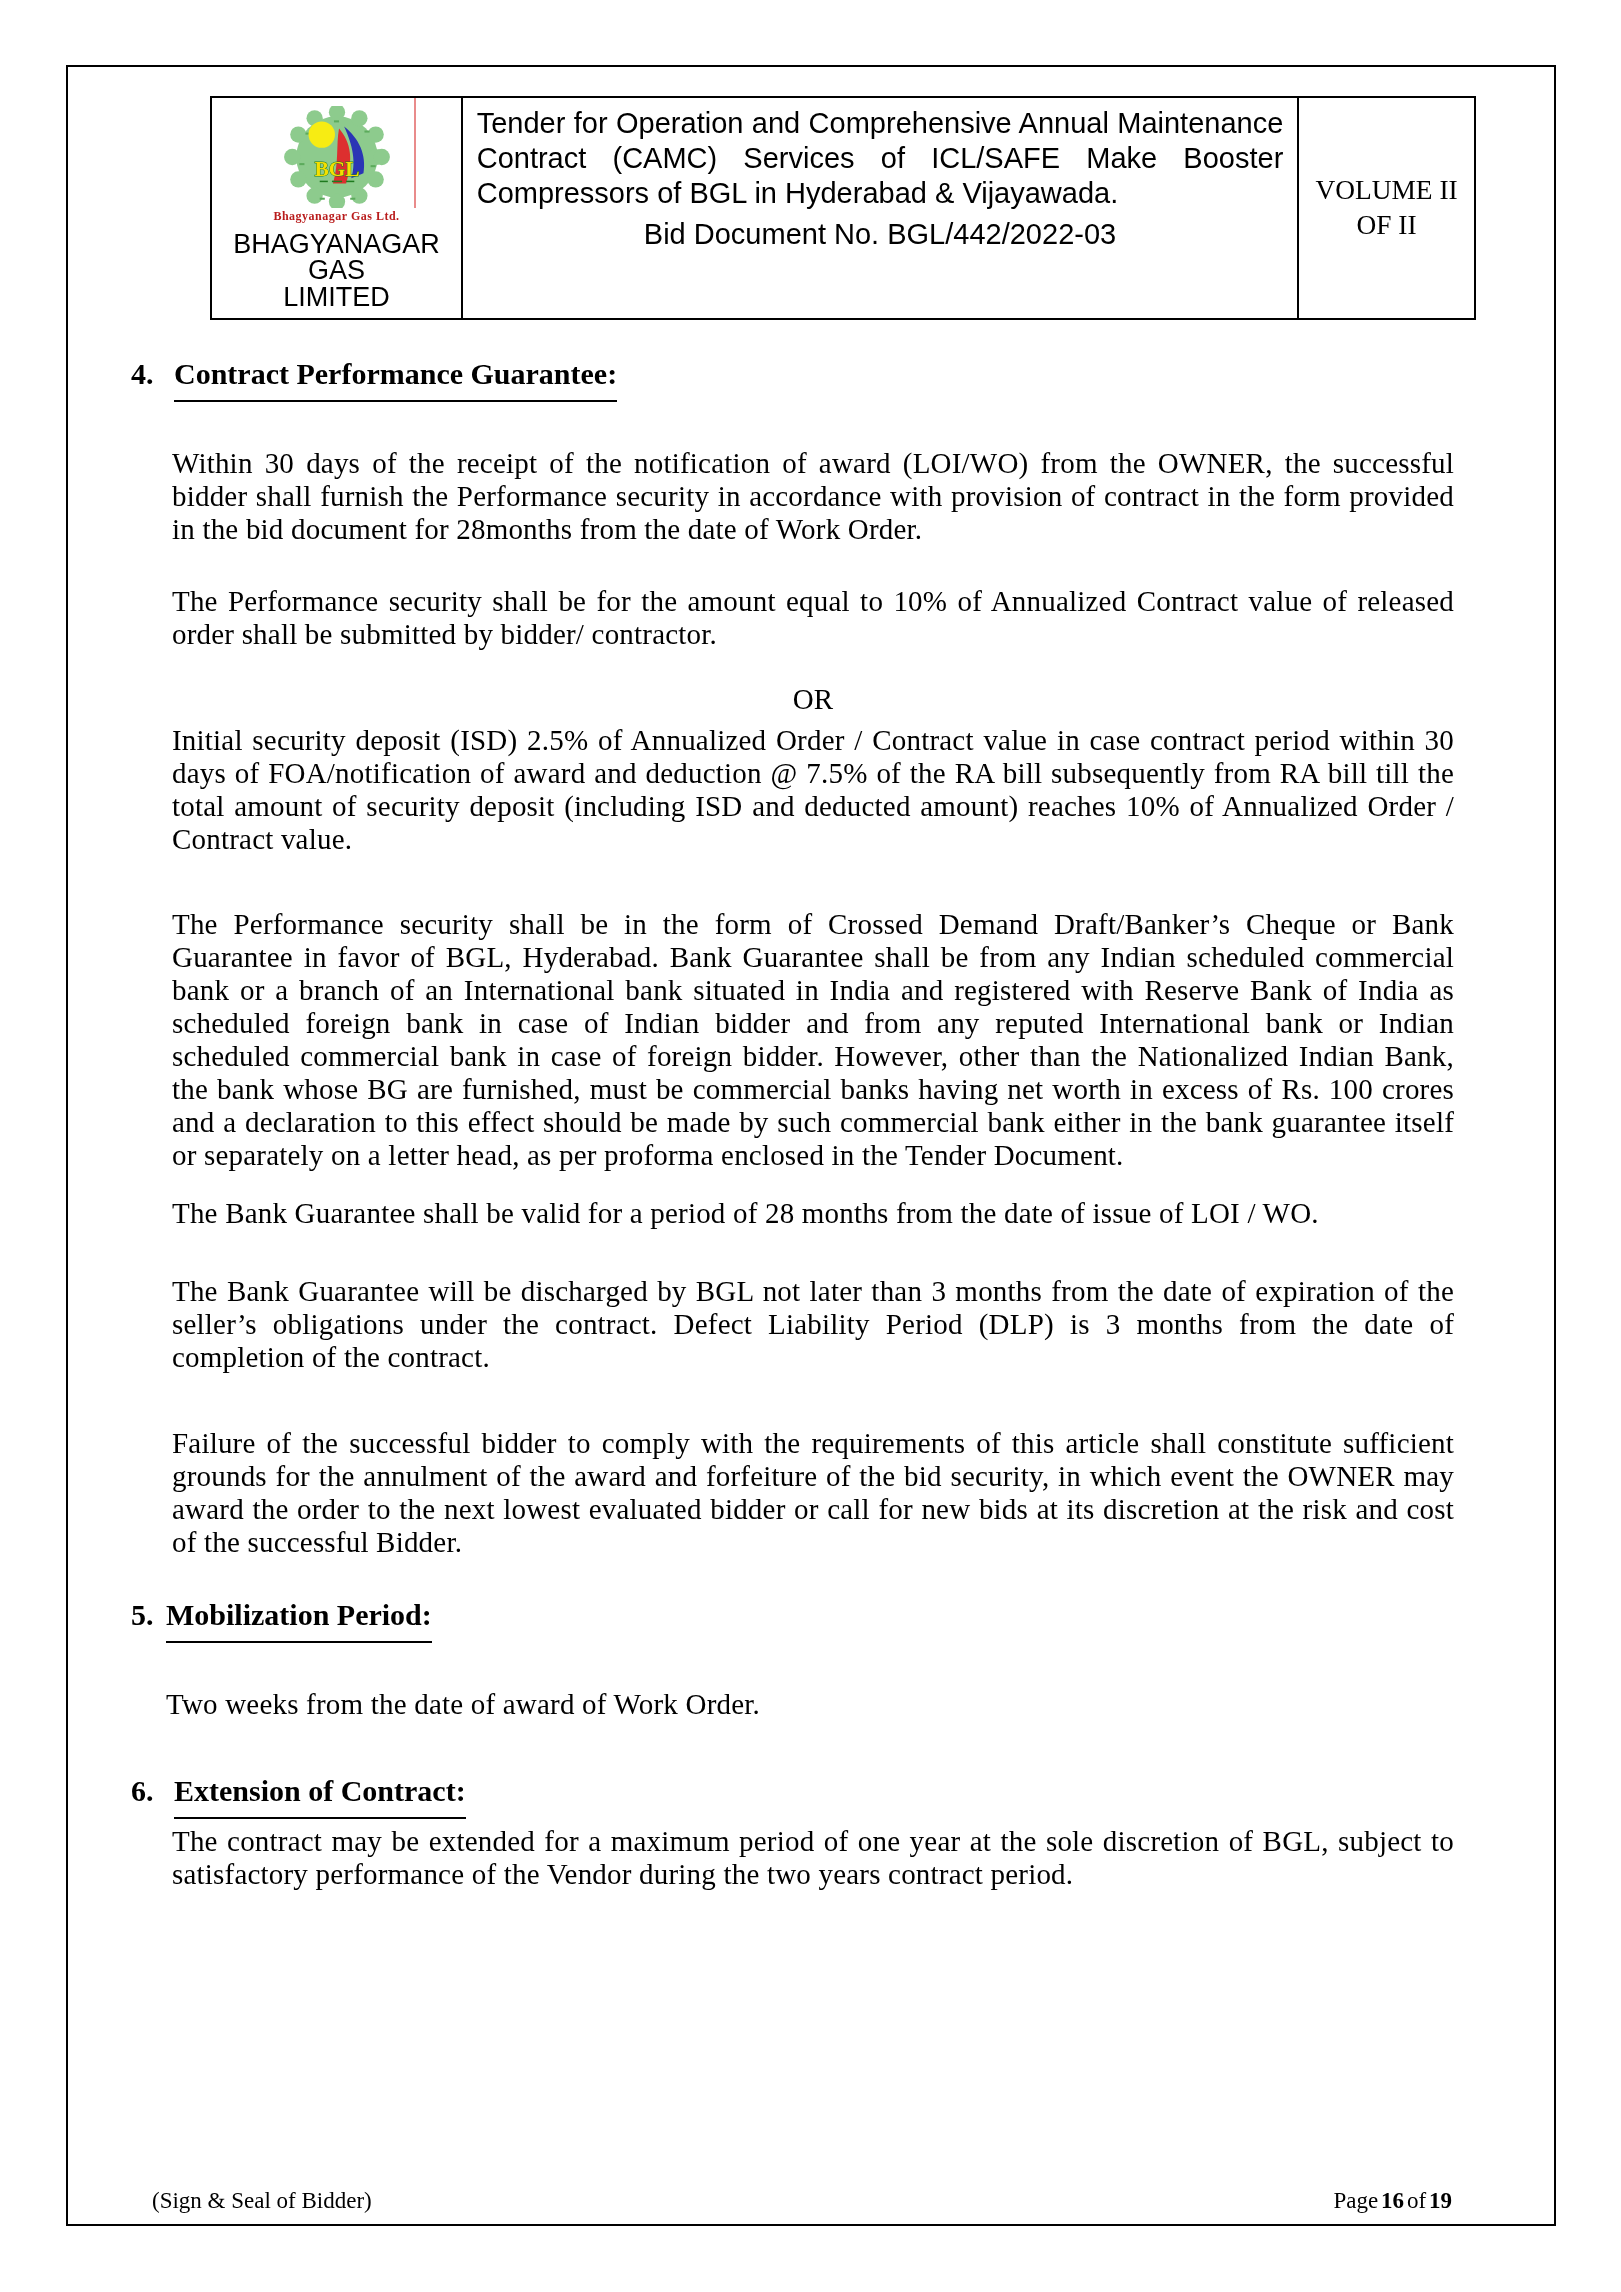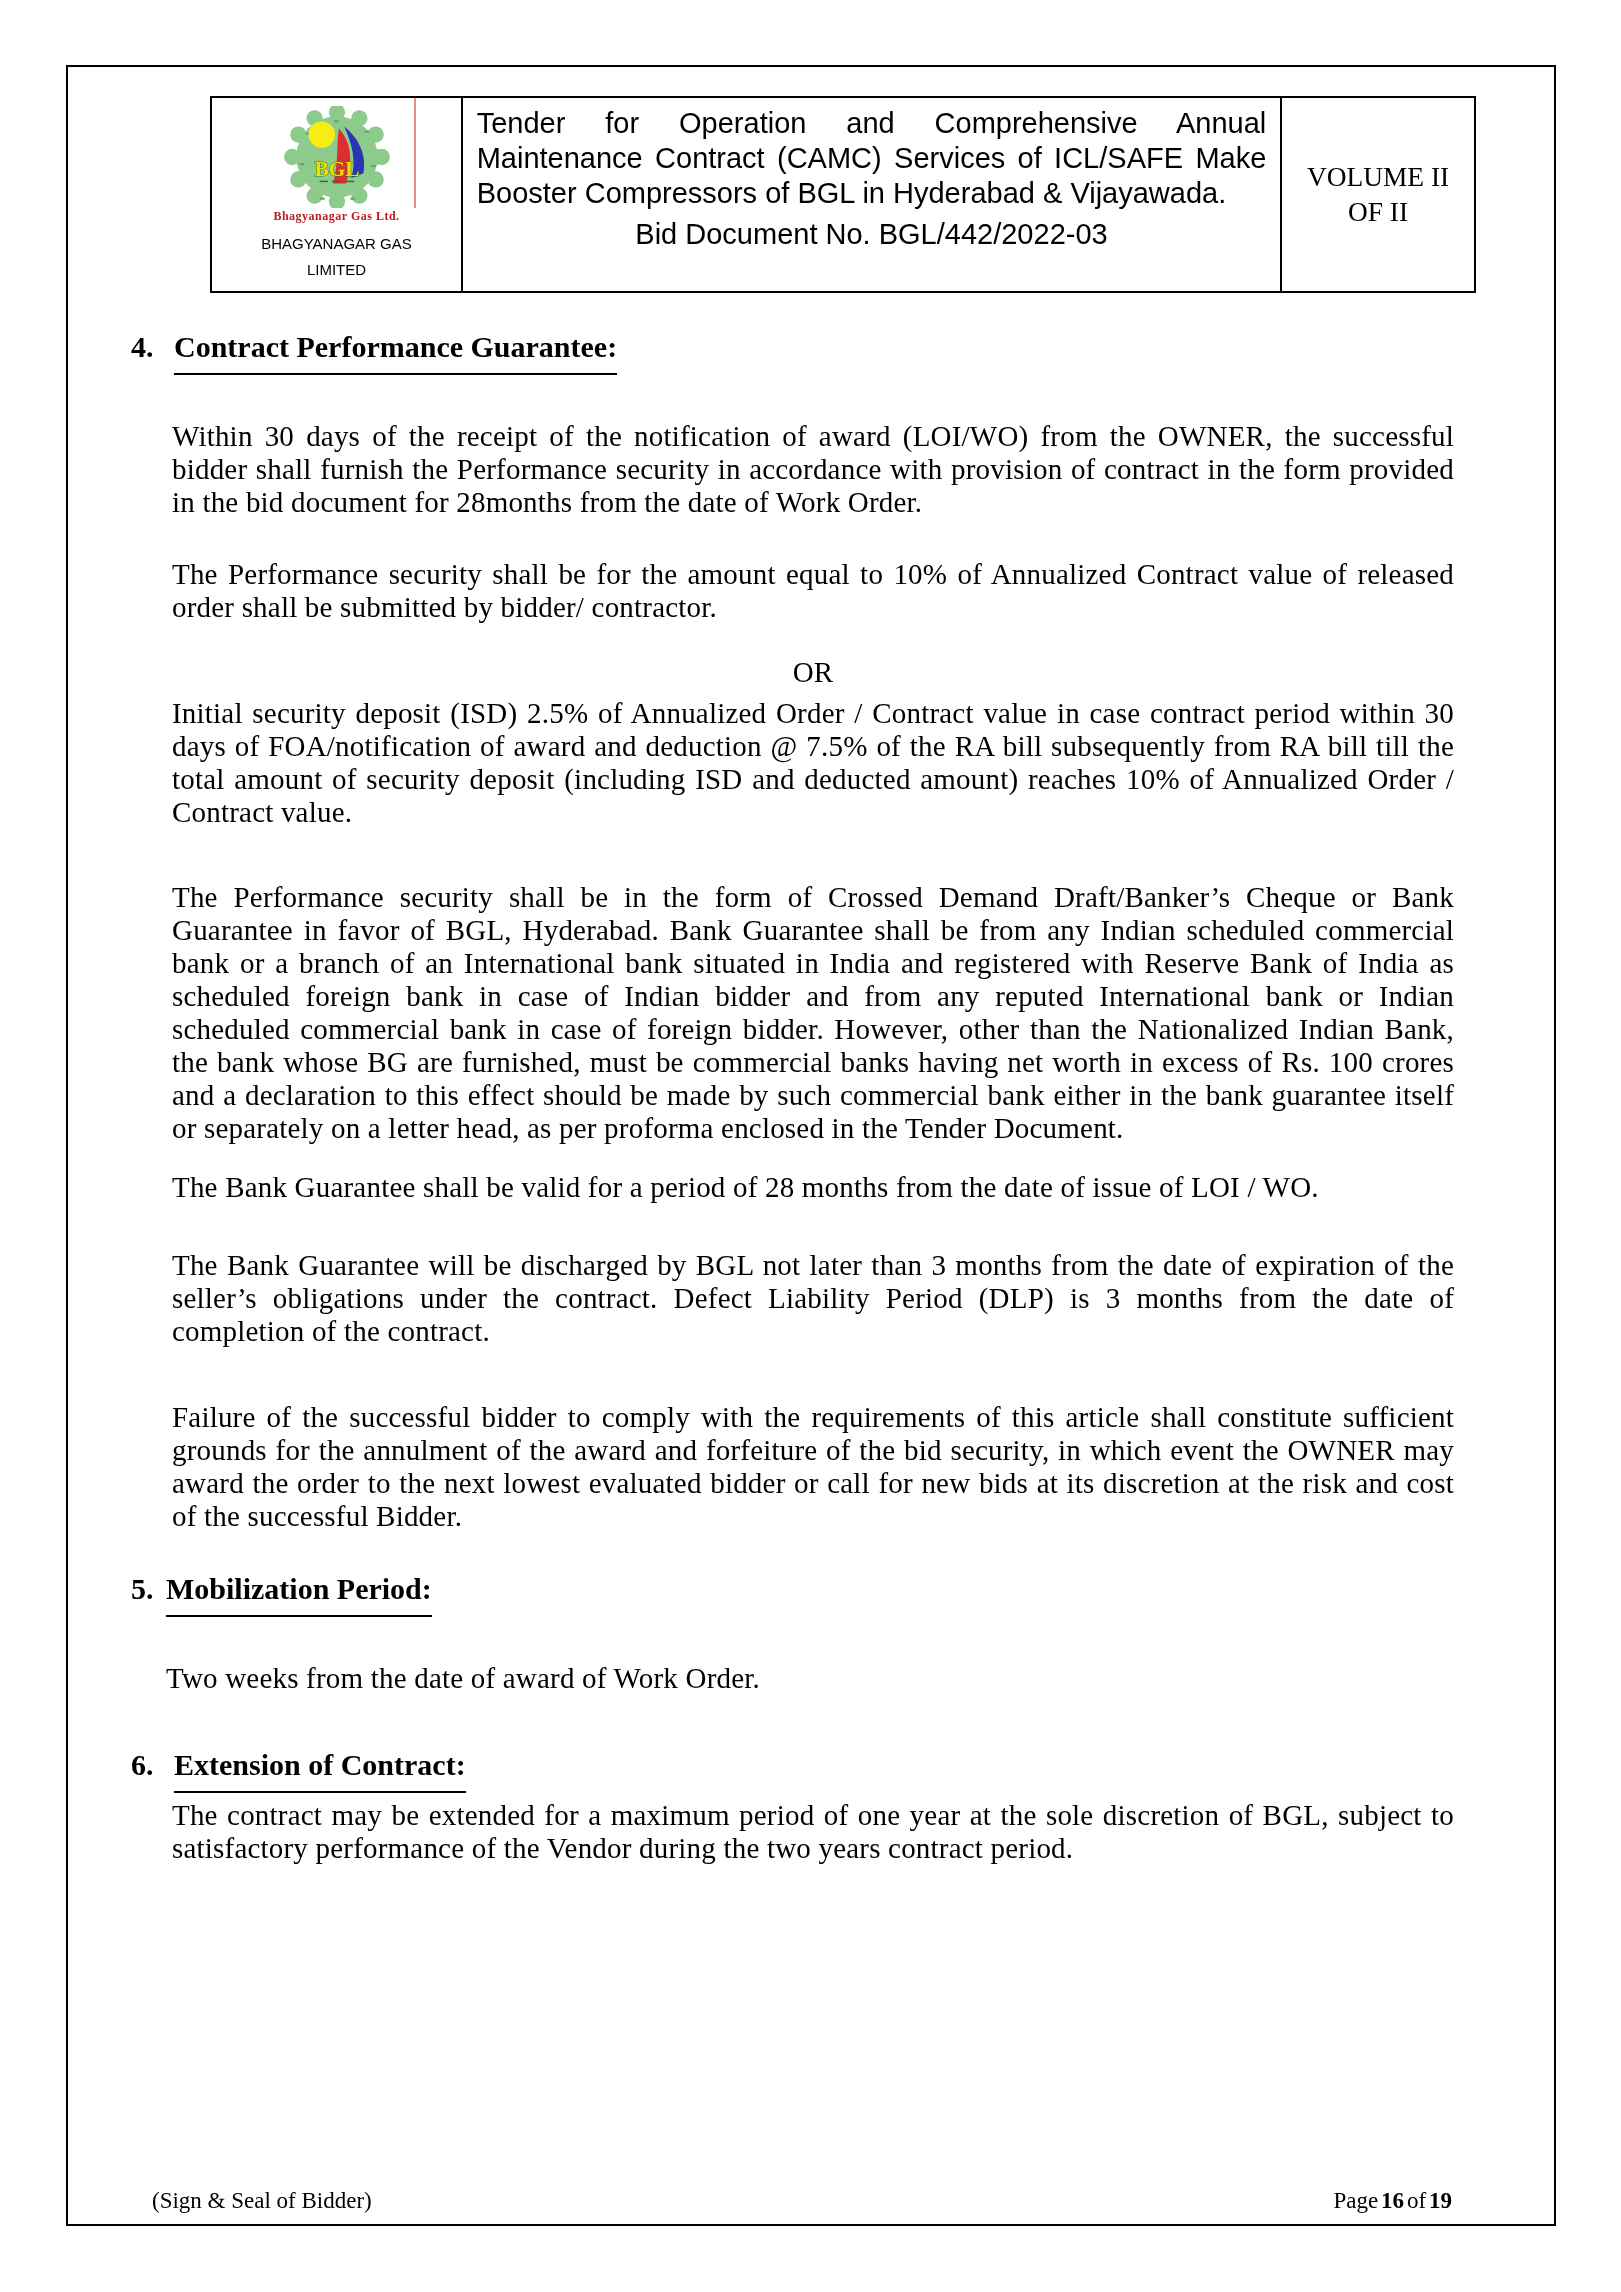--- a/index.html
+++ b/index.html
@@ -41,37 +41,37 @@
   .logo-subtitle {
     font-family: "Liberation Serif", serif;
     font-weight: bold;
     font-size: 12px;
     color: #b91c1c;
     margin-top: 1px;
     letter-spacing: 0.5px;
   }
   .company-name {
     font-family: "Liberation Sans", sans-serif;
-    font-size: 15px;
+    font-size: 27px;
     line-height: 26.5px;
     color: #000;
     margin-top: 6.9px;
   }
   .title-cell {
     flex: 1;
     border-right: 2.9px solid #000;
     padding: 7.8px 13.7px 11.8px 13.7px;
     font-family: "Liberation Sans", sans-serif;
     font-size: 29px;
     line-height: 35px;
   }
   .tender-title { text-align: justify; }
   .bid-doc { text-align: center; margin-top: 5.9px; }
   .volume-cell {
-    width: 192px;
+    width: 175px;
     display: flex; flex-direction: column;
     justify-content: center; align-items: center;
     font-family: "Liberation Serif", serif;
     font-size: 27.4px;
     line-height: 35px;
   }
   
   .content { margin-top: 35px; }
   .sec-heading {
     display: flex;

